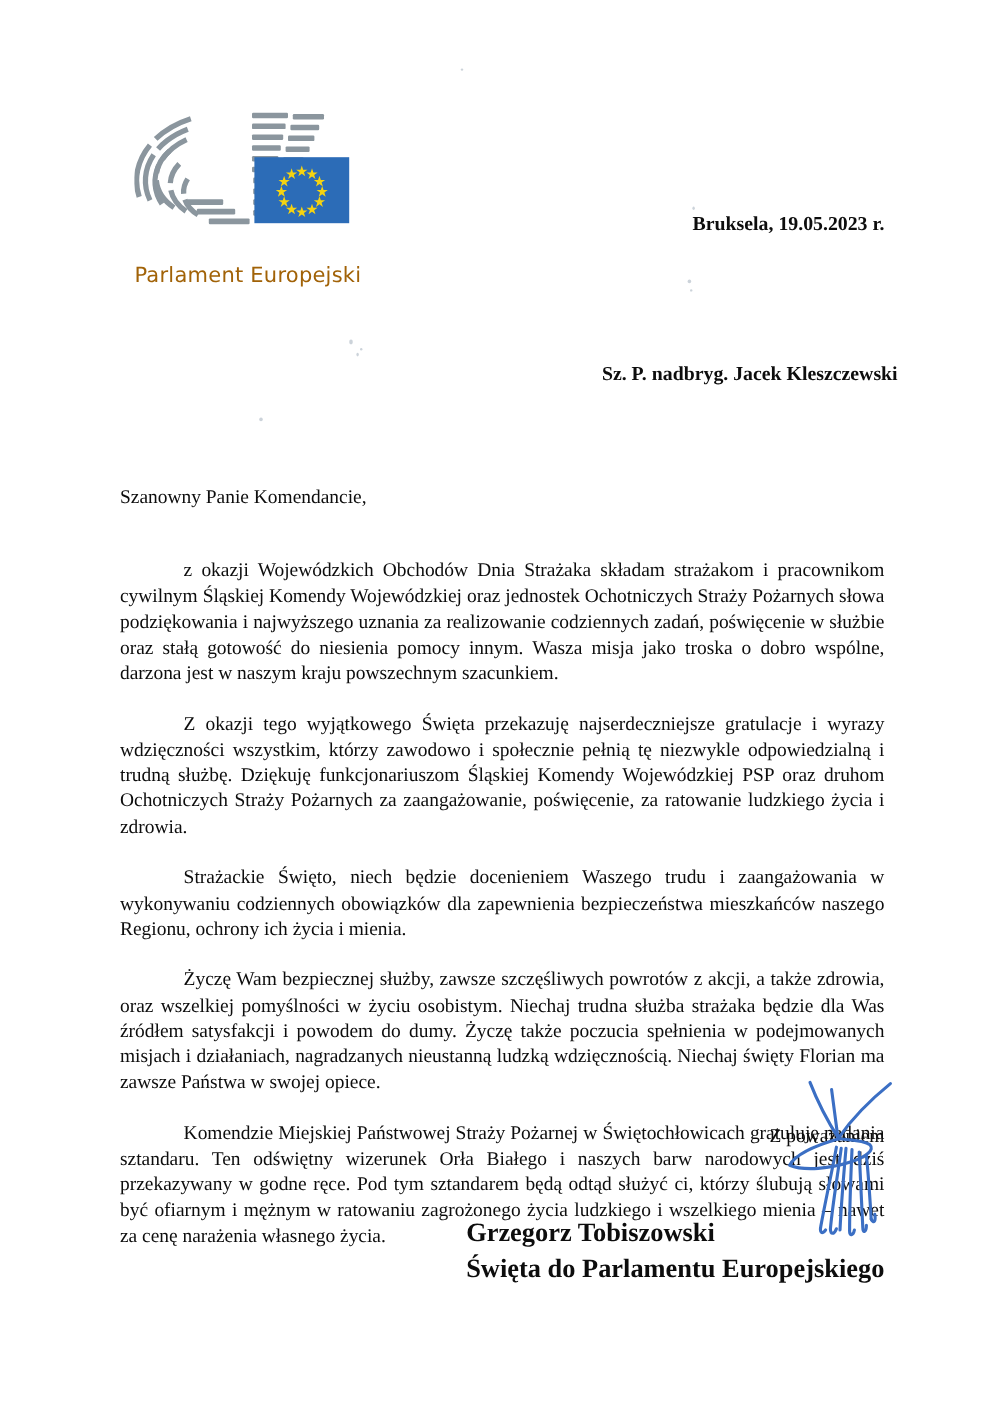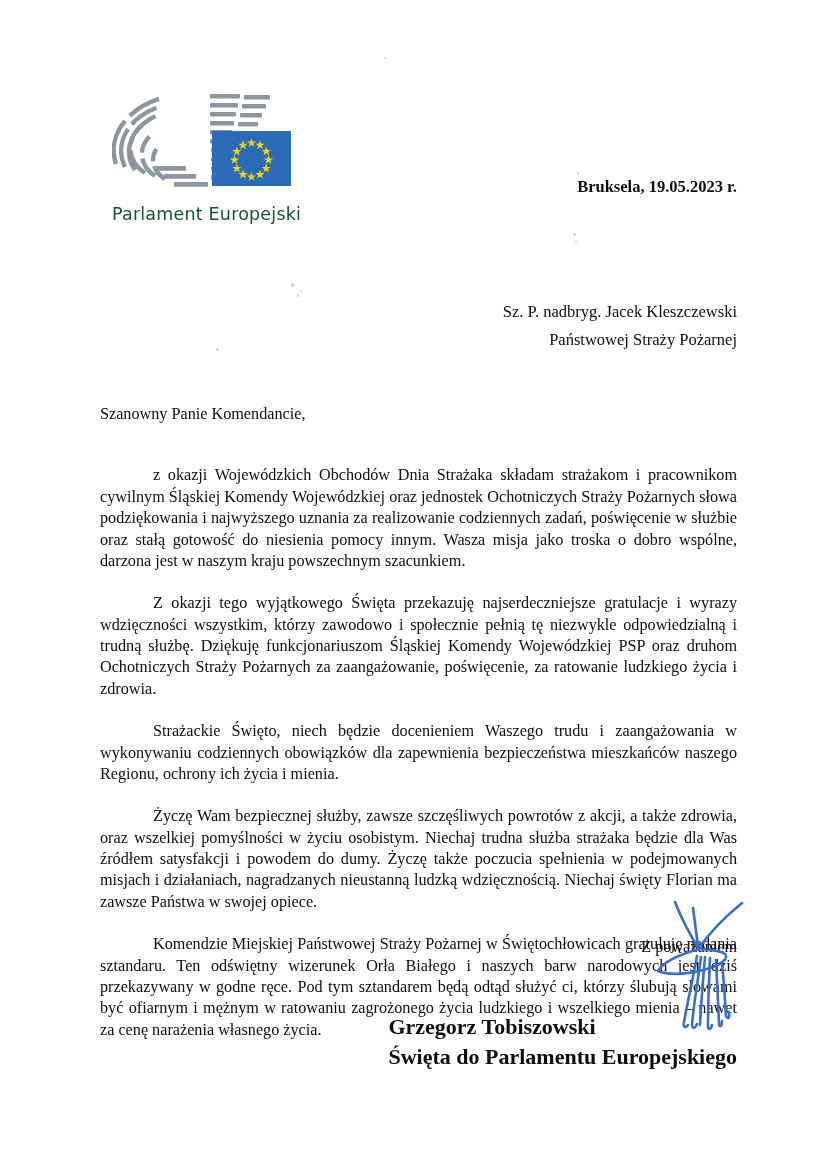--- a/index.html
+++ b/index.html
@@ -31,45 +31,45 @@
     height: 102px;
   }
   .logo-svg {
     position: absolute;
     left: 0;
     top: 0;
     width: 180px;
     height: 102px;
   }
   .logo-text {
-    margin-top: 12px;
+    margin-top: 28px;
     font-family: "DejaVu Sans", "Liberation Sans", sans-serif;
     font-size: 17.5px;
     letter-spacing: 0.2px;
-    color: #14532d;
+    color: #a16207;
     white-space: nowrap;
   }
 
   
   .date-line {
     position: absolute;
     right: 89px;
     top: 177px;
     font-size: 16.5px;
     white-space: nowrap;
     font-weight: bold;
   }
 
   
   .recipient {
     position: absolute;
-    right: 89px;
+    right: 78px;
     top: 298px;
     text-align: right;
-    font-weight: normal;
+    font-weight: bold;
     font-size: 16.5px;
     line-height: 1.72;
   }
   .recipient div { white-space: nowrap; }
 
   
   .body-block {
     position: absolute;
     left: 100px;
     top: 404px;
@@ -194,21 +194,20 @@
         </g>
       </svg>
     </div>
     <div class="logo-text">Parlament Europejski</div>
   </div>
 
   <div class="date-line">Bruksela, 19.05.2023 r.</div>
 
   <div class="recipient">
     <div>Sz. P. nadbryg. Jacek Kleszczewski</div>
-    <div>Państwowej Straży Pożarnej</div>
   </div>
 
   <div class="body-block">
     <p class="salutation">Szanowny Panie Komendancie,</p>
     <p class="para">z okazji Wojewódzkich Obchodów Dnia Strażaka składam strażakom i pracownikom cywilnym Śląskiej Komendy Wojewódzkiej oraz jednostek Ochotniczych Straży Pożarnych słowa podziękowania i najwyższego uznania za realizowanie codziennych zadań, poświęcenie w służbie oraz stałą gotowość do niesienia pomocy innym. Wasza misja jako troska o dobro wspólne, darzona jest w naszym kraju powszechnym szacunkiem.</p>
     <p class="para">Z okazji tego wyjątkowego Święta przekazuję najserdeczniejsze gratulacje i wyrazy wdzięczności wszystkim, którzy zawodowo i społecznie pełnią tę niezwykle odpowiedzialną i trudną służbę. Dziękuję funkcjonariuszom Śląskiej Komendy Wojewódzkiej PSP oraz druhom Ochotniczych Straży Pożarnych za zaangażowanie, poświęcenie, za ratowanie ludzkiego życia i zdrowia.</p>
     <p class="para">Strażackie Święto, niech będzie docenieniem Waszego trudu i zaangażowania w wykonywaniu codziennych obowiązków dla zapewnienia bezpieczeństwa mieszkańców naszego Regionu, ochrony ich życia i mienia.</p>
     <p class="para">Życzę Wam bezpiecznej służby, zawsze szczęśliwych powrotów z akcji, a także zdrowia, oraz wszelkiej pomyślności w życiu osobistym. Niechaj trudna służba strażaka będzie dla Was źródłem satysfakcji i powodem do dumy. Życzę także poczucia spełnienia w podejmowanych misjach i działaniach, nagradzanych nieustanną ludzką wdzięcznością. Niechaj święty Florian ma zawsze Państwa w swojej opiece.</p>
     <p class="para">Komendzie Miejskiej Państwowej Straży Pożarnej w Świętochłowicach gratuluję nadania sztandaru. Ten odświętny wizerunek Orła Białego i naszych barw narodowych jest dziś przekazywany w godne ręce. Pod tym sztandarem będą odtąd służyć ci, którzy ślubują słowami być ofiarnym i mężnym w ratowaniu zagrożonego życia ludzkiego i wszelkiego mienia – nawet za cenę narażenia własnego życia.</p>
   </div>

